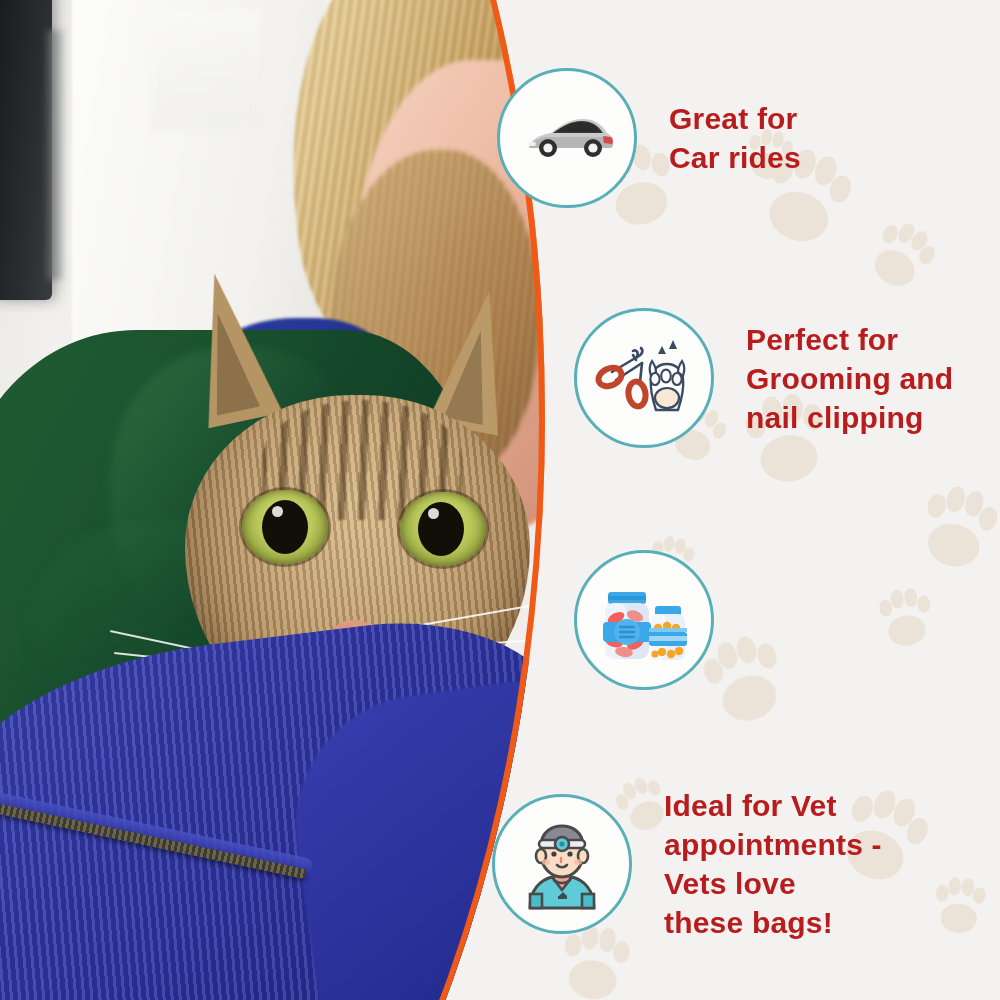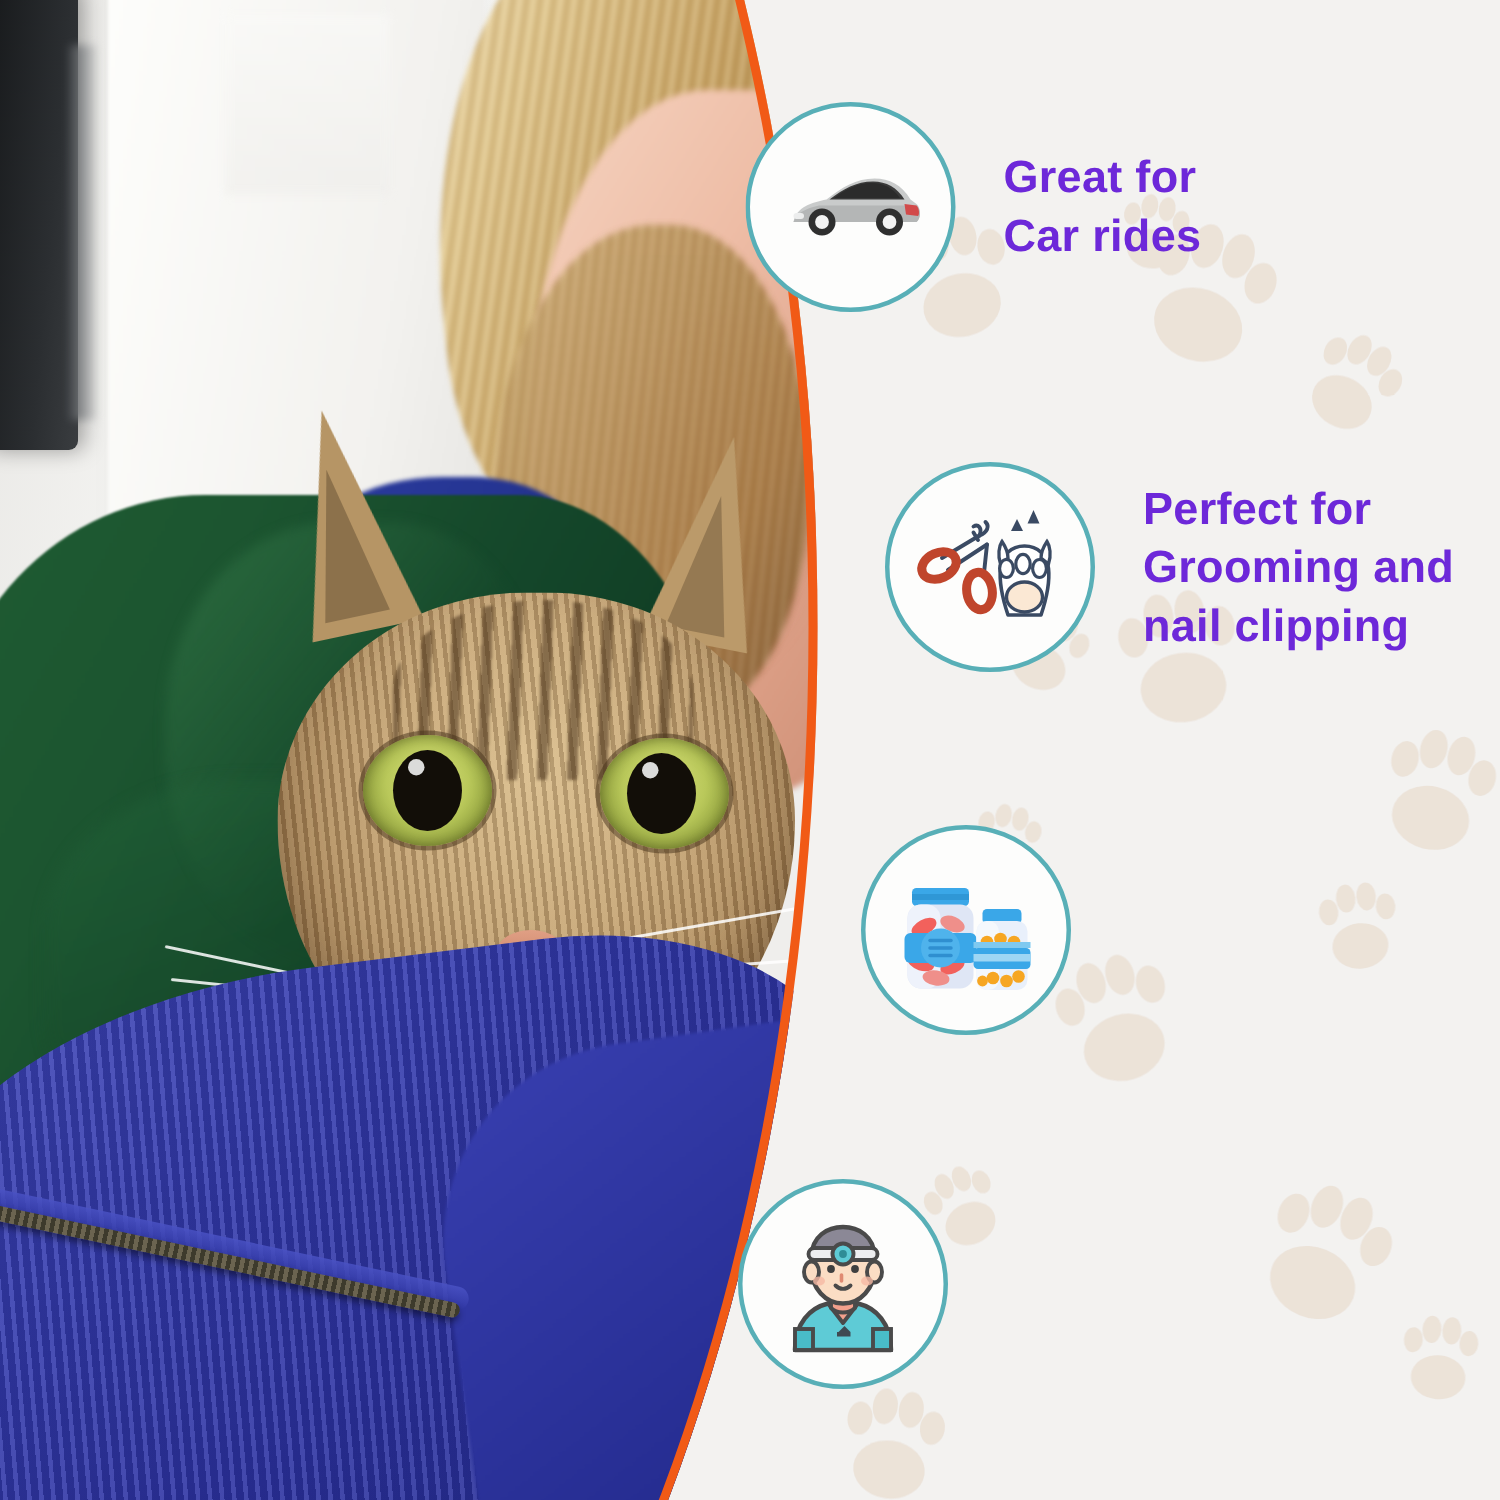--- a/index.html
+++ b/index.html
@@ -149,29 +149,29 @@
   
   .feature{position:absolute;display:flex;align-items:center;}
   .circle{
     width:140px;height:140px;border-radius:50%;
     background:#fdfdfc;border:3px solid #58afb7;
     display:flex;align-items:center;justify-content:center;
     flex:0 0 auto;box-sizing:border-box;
   }
   .ftext{
     margin-left:32px;
-    color:#6d28d9;
+    color:#b91c1c;
     font-size:30px;
     font-weight:700;
     line-height:1.30;
     letter-spacing:.2px;
     white-space:pre-line;
   }
   #f1{left:497px;top:68px;}
-  #f2{left:590px;top:308px;}
+  #f2{left:574px;top:308px;}
   #f3{left:574px;top:550px;}
   #f4{left:492px;top:786px;}
 </style>
 </head>
 <body>
 
 <div id="stage">
 
   <div class="panel-bg"></div>
   <svg class="paws" viewBox="0 0 1000 1000" preserveAspectRatio="none">
@@ -374,15 +374,19 @@
         <path d="M47 53 C50 56 54 56 57 53" fill="none" stroke="#4a4a4a" stroke-width="2.6" stroke-linecap="round"></path>
         <path d="M51 46 L51 50" stroke="#e08a72" stroke-width="2.4" stroke-linecap="round"></path>
 
         <path d="M31 34 C31 20 42 14 52 14 C62 14 73 20 73 34 L71 30 L33 30 Z" fill="#8b8896" stroke="#4a4a4a" stroke-width="3" stroke-linejoin="round"></path>
 
         <rect x="29" y="28" width="46" height="8" rx="4" fill="#edeef0" stroke="#4a4a4a" stroke-width="2.6"></rect>
         <circle cx="52" cy="32" r="7" fill="#5ecbd6" stroke="#4a4a4a" stroke-width="2.6"></circle>
         <circle cx="52" cy="32" r="2.6" fill="#2f8d97"></circle>
       </svg>
     </div>
+    <div class="ftext">Ideal for Vet
+appointments -
+Vets love
+these bags!</div>
   </div>
 
 </div>
 
 </body></html>

